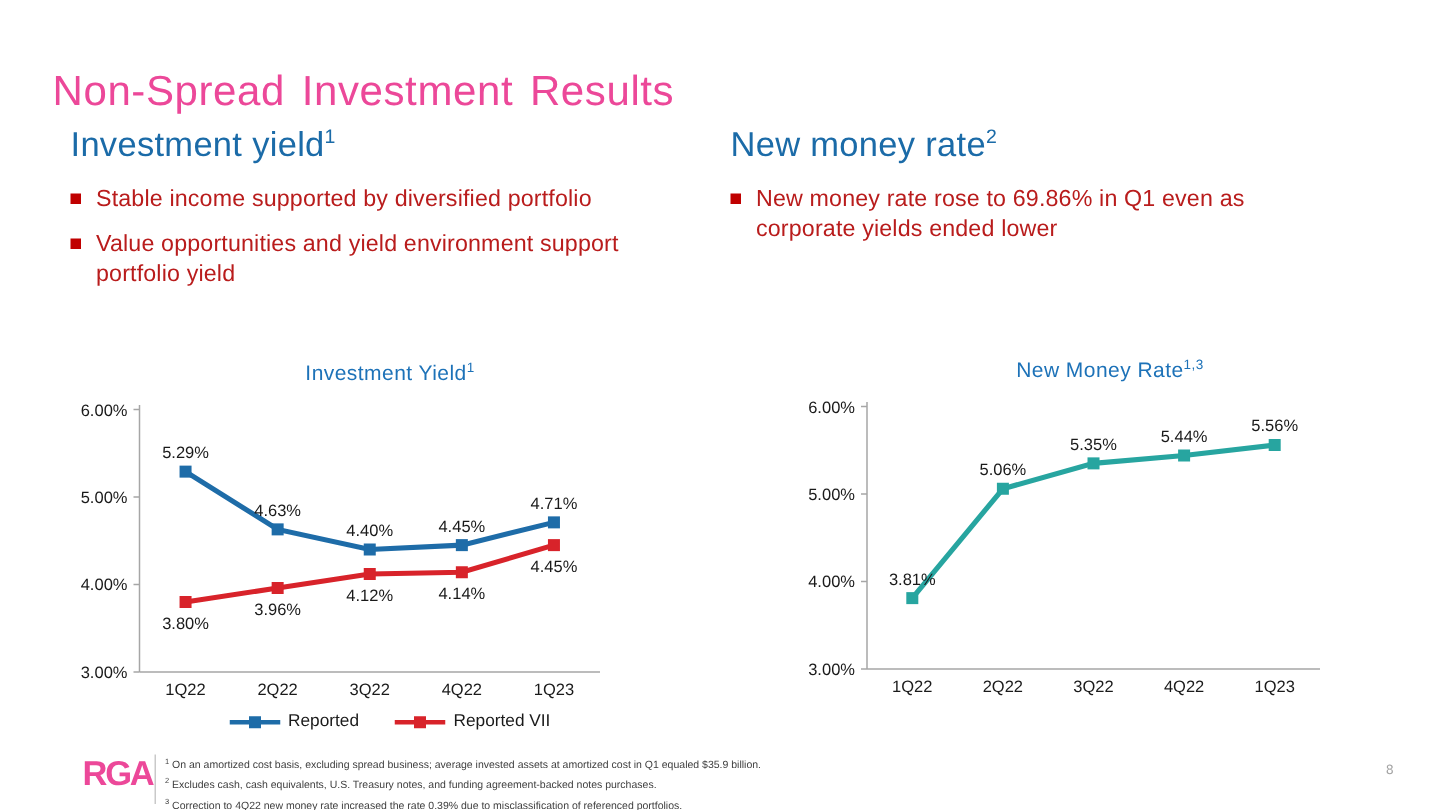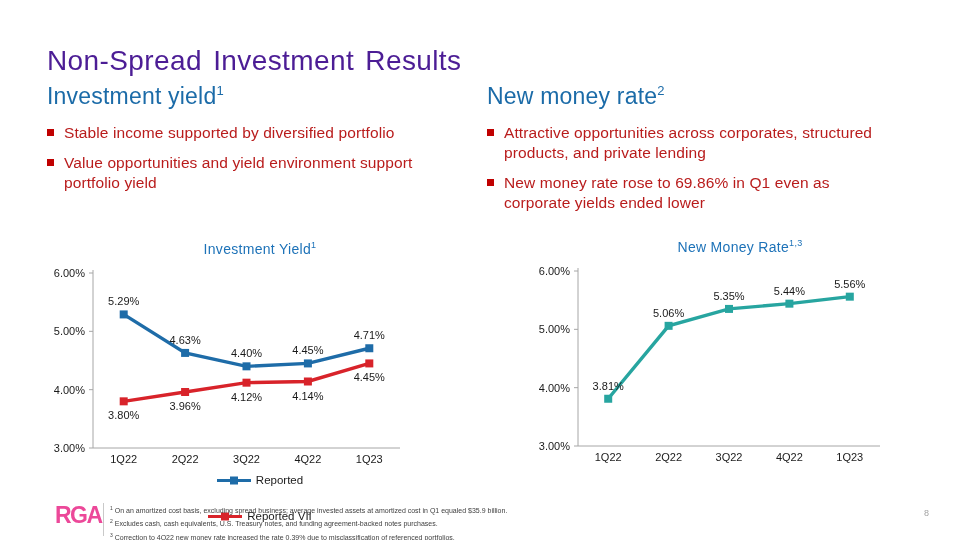--- a/index.html
+++ b/index.html
@@ -1,38 +1,38 @@
 <!DOCTYPE html>
 <html><head>
 <meta charset="utf-8">
 <style>
   html,body{margin:0;padding:0;background:#ffffff;}
   body{width:960px;height:540px;overflow:hidden;font-family:"Liberation Sans",sans-serif;}
   .slide{position:relative;width:960px;height:540px;background:#fff;}
 
-  .page-title{position:absolute;left:47px;top:26px;font-size:28px;font-weight:400;
-    color:#4c1d95;letter-spacing:.4px;word-spacing:3px;}
+  .page-title{position:absolute;left:35px;top:26px;font-size:28px;font-weight:400;
+    color:#ec4899;letter-spacing:.4px;word-spacing:3px;}
 
   .col{position:absolute;top:83px;}
   .col-left{left:47px;width:378px;}
   .col-right{left:487px;width:398px;}
   .col h2{margin:0 0 13px 0;font-size:23px;font-weight:400;color:#1B6BA8;letter-spacing:.2px;}
   .col h2 sup{font-size:13px;}
   ul.bullets{list-style:none;margin:0;padding:0;}
   ul.bullets li{display:flex;gap:10px;margin:0 0 10px 0;font-size:15.5px;line-height:1.3;
     color:#b91c1c;letter-spacing:.1px;}
   .sq{flex:0 0 auto;width:7px;height:7px;background:#C00000;margin-top:6px;}
 
   .chart{position:absolute;}
   #chart-left{left:45px;top:240px;width:430px;}
   #chart-right{left:520px;top:238px;width:440px;}
   .chart-title{height:24px;text-align:center;font-size:14px;color:#1D72B8;letter-spacing:.3px;}
   .chart-title sup{font-size:9px;}
   .legend{display:flex;justify-content:center;align-items:center;gap:24px;margin-top:4px;
-    font-size:11.5px;color:#1a1a1a;flex-direction:column;}
+    font-size:11.5px;color:#1a1a1a;}
   .legend-item{display:flex;align-items:center;gap:5px;}
 
   .logo{position:absolute;left:35px;top:502px;font-size:23px;font-weight:bold;
     color:#ec4899;letter-spacing:-1.5px;margin-left:20px;}
   .foot-divider{position:absolute;left:103px;top:503px;width:1px;height:33px;background:#C9C9C9;}
   .footnotes{position:absolute;left:110px;top:503px;width:560px;font-size:7px;line-height:10px;
     color:#404040;}
   .footnotes sup{font-size:5px;}
   .page-number{position:absolute;left:924px;top:508px;font-size:9px;color:#A3A3A3;}
 
@@ -55,24 +55,20 @@
       <li>
           <span class="sq"></span>
           <span>Value opportunities and yield environment support portfolio yield</span>
         </li>
     </ul>
   </div>
 
   <div class="col col-right">
     <h2><span>New money rate</span><sup>2</sup></h2>
     <ul class="bullets">
-      <li>
-          <span class="sq"></span>
-          <span>Attractive opportunities across corporates, structured products, and private lending</span>
-        </li>
       <li>
           <span class="sq"></span>
           <span>New money rate rose to 69.86% in Q1 even as corporate yields ended lower</span>
         </li>
     </ul>
   </div>
 
   <div class="chart" id="chart-left"><div class="chart-title"><span>Investment Yield</span><sup>1</sup></div><svg width="430" height="202" viewBox="0 0 430 202">
         <line x1="44" y1="9" x2="48" y2="9" stroke="#A6A6A6" stroke-width="1"></line>
         <text x="40" y="13" text-anchor="end" font-size="11" fill="#1a1a1a">6.00%</text>

